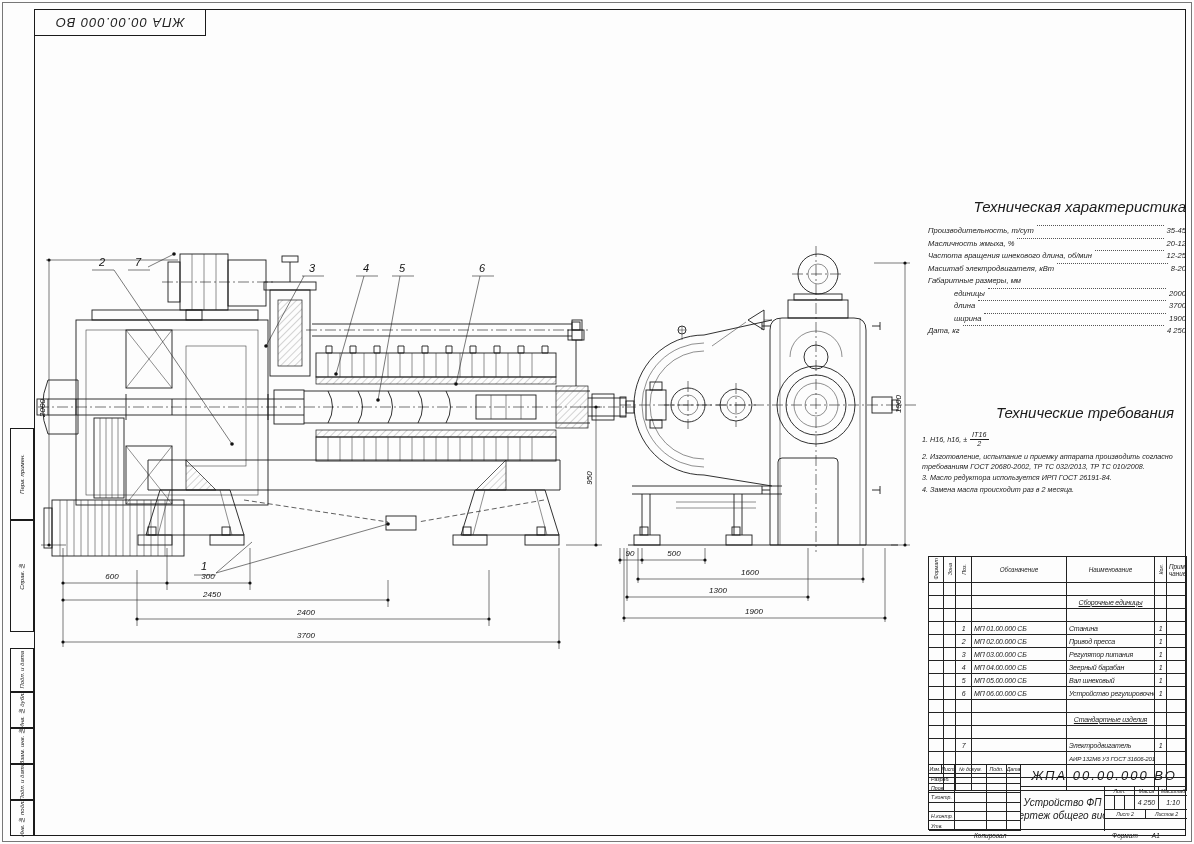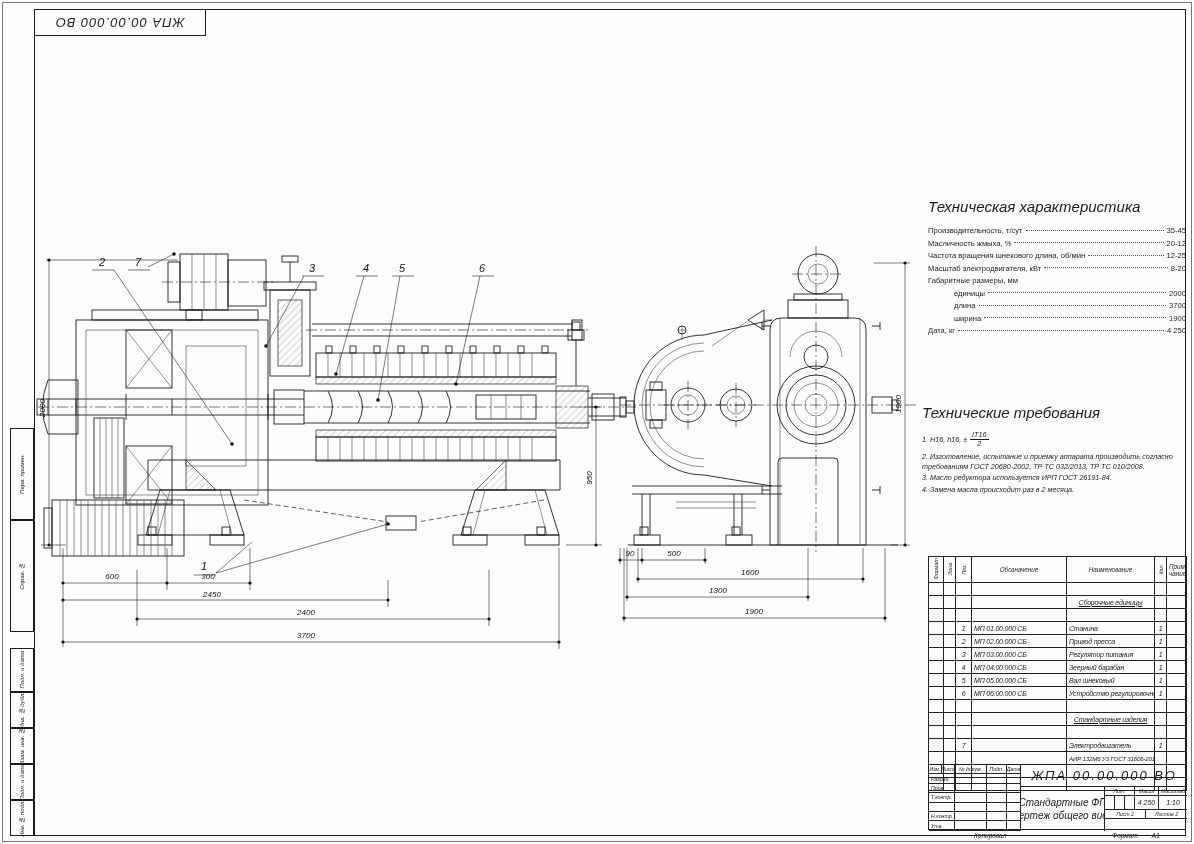--- a/index.html
+++ b/index.html
@@ -9,22 +9,22 @@
   .outer-border{position:absolute;inset:2px;border:1px solid #777;pointer-events:none}
   .frame{position:absolute;left:34px;top:9px;width:1152px;height:827px;border:1.6px solid #1b1b1b}
   .corner-stamp{position:absolute;left:34px;top:9px;width:172px;height:27px;border:1.4px solid #1b1b1b;
     display:flex;align-items:center;justify-content:center;transform:none}
   .corner-stamp span{display:block;transform:rotate(180deg);font-style:italic;font-size:13px;letter-spacing:1px;color:#222}
   
   .mbox{position:absolute;left:10px;width:24px;border:1px solid #1b1b1b;display:flex;align-items:center;justify-content:center}
   .mbox span{writing-mode:vertical-rl;transform:rotate(180deg);font-size:6px;font-style:italic;color:#222;white-space:nowrap}
   
   .tech-chars{position:absolute;left:928px;top:198px;width:258px}
-  .tech-chars h2,.tech-reqs h2{font-style:italic;font-weight:normal;font-size:15px;text-align:left;margin-bottom:10px;color:#1b1b1b}
-  .tcr{display:flex;align-items:center;font-size:7.6px;line-height:12.5px;color:#1b1b1b}
+  .tech-chars h2,.tech-reqs h2{font-style:italic;font-weight:normal;font-size:15px;text-align:right;margin-bottom:10px;color:#1b1b1b}
+  .tcr{display:flex;align-items:flex-start;font-style:italic;font-size:7.6px;line-height:12.5px;color:#1b1b1b}
   .tcr .lbl{white-space:nowrap}
   .tcr .dots{flex:1;border-bottom:1px dotted #555;margin:0 3px 2px 3px;min-width:8px}
   .tcr .val{white-space:nowrap}
   .tcr.ind{padding-left:26px}
   
   .tech-reqs{position:absolute;left:922px;top:404px;width:252px}
   .tech-reqs .body{font-style:italic;font-size:7.2px;line-height:9.5px;color:#1b1b1b}
   .tech-reqs p{margin-bottom:2px}
   .frac{display:inline-flex;flex-direction:column;align-items:center;vertical-align:middle;margin-left:3px;line-height:8px}
   .frac .top{border-bottom:0.8px solid #1b1b1b;padding:0 2px}
@@ -596,21 +596,21 @@
     <div class="tb-cell" style="left:58px;top:47px;width:20px;height:9.4px"></div>
     <div class="tb-cell" style="left:78px;top:47px;width:14px;height:9.4px"></div>
     <div class="tb-cell left-align" style="left:0;top:56.4px;width:26px;height:9.6px">Утв.</div>
     <div class="tb-cell" style="left:26px;top:56.4px;width:32px;height:9.6px"></div>
     <div class="tb-cell" style="left:58px;top:56.4px;width:20px;height:9.6px"></div>
     <div class="tb-cell" style="left:78px;top:56.4px;width:14px;height:9.6px"></div>
 
     <div class="tb-cell doc-number" style="left:92px;top:0;width:166px;height:22px;border-right:none">ЖПА 00.00.000  ВО</div>
 
     <div class="tb-cell tb-title" style="left:92px;top:22px;width:84px;height:44px;border-bottom:none">
-      <span>Стандартные ФП</span>
+      <span>Устройство ФП</span>
       <span>Чертеж общего вида</span>
     </div>
 
     <div class="tb-cell" style="left:176px;top:22px;width:30px;height:9px">Лит.</div>
     <div class="tb-cell" style="left:206px;top:22px;width:24px;height:9px">Масса</div>
     <div class="tb-cell" style="left:230px;top:22px;width:28px;height:9px;border-right:none">Масштаб</div>
     <div class="tb-cell" style="left:176px;top:31px;width:10px;height:14px"></div>
     <div class="tb-cell" style="left:186px;top:31px;width:10px;height:14px"></div>
     <div class="tb-cell" style="left:196px;top:31px;width:10px;height:14px"></div>
     <div class="tb-cell" style="left:206px;top:31px;width:24px;height:14px;font-size:7px">4 250</div>

